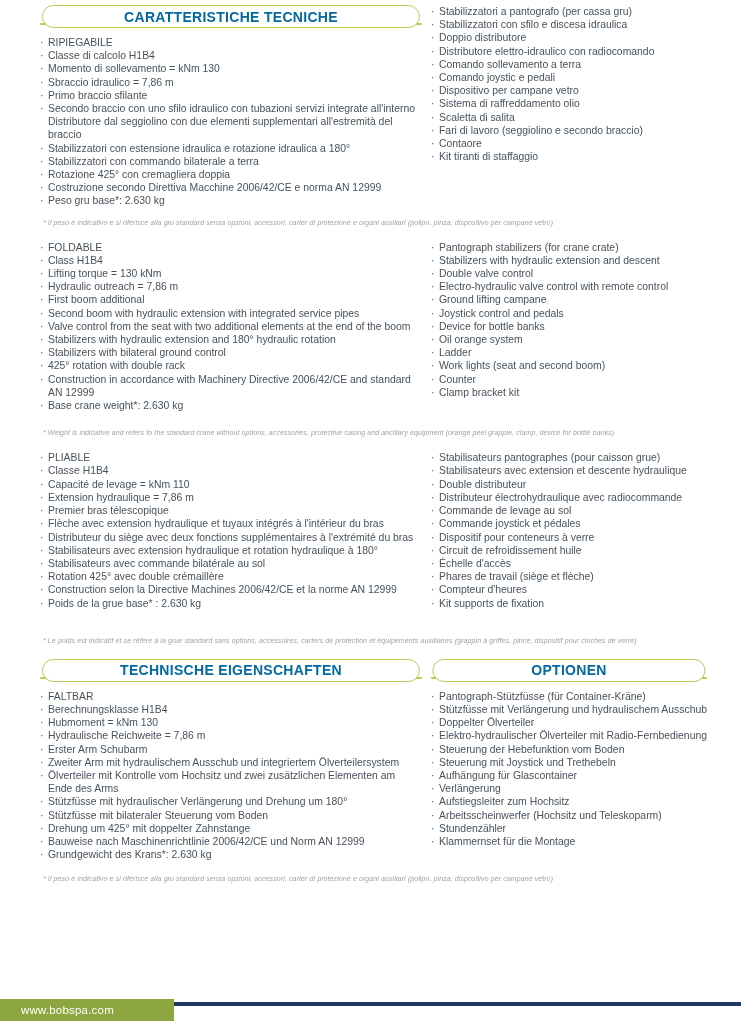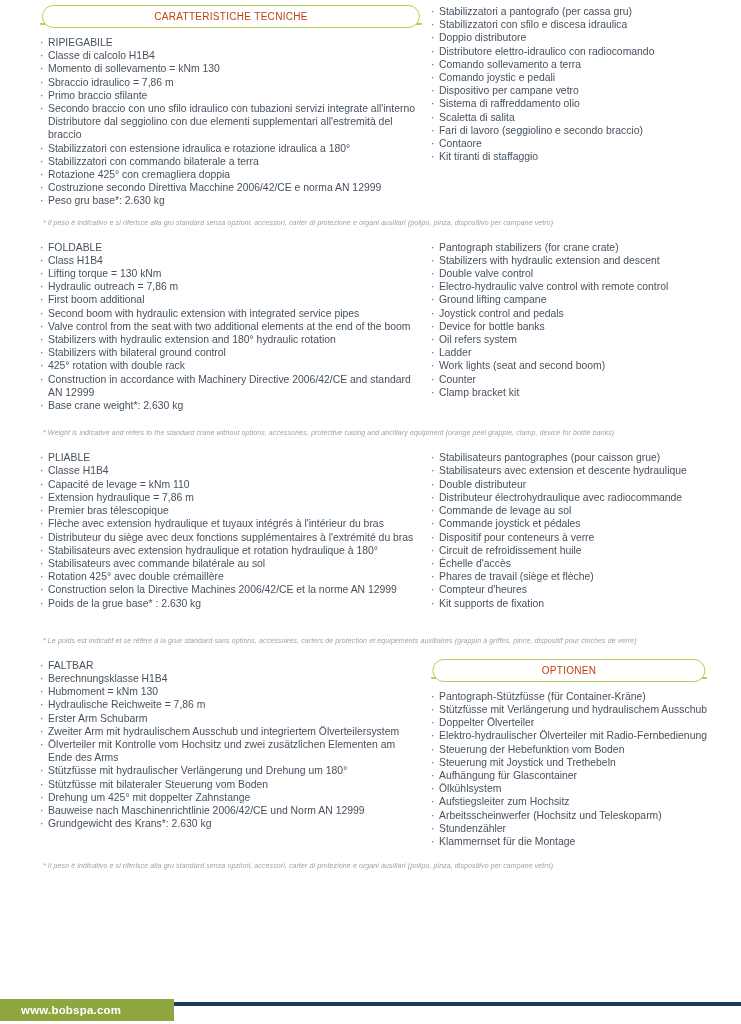--- a/index.html
+++ b/index.html
@@ -18,21 +18,21 @@
   .header-line {
     position:absolute; left:0; right:0; bottom:3px; height:2px;
     background:#b7cb55; border-radius:2px;
   }
   .pill {
     position:absolute; top:0; bottom:0; left:50%; transform:translateX(-50%);
     width:99%; background:#ffffff; border:1.6px solid #b7cb55; border-radius:13px;
     display:flex; align-items:center; justify-content:center; z-index:1;
   }
   .pill span {
-    font-weight:normal; font-size:10px; letter-spacing:0.3px; color:#c2410c;
+    font-weight:bold; font-size:14px; letter-spacing:0.3px; color:#0369a1;
   }
 
   ul.items { list-style:none; }
   ul.items li {
     display:flex; font-size:10.4px; line-height:13.2px; color:#46525e;
   }
   ul.items li .b { flex:0 0 8px; width:8px; }
   ul.items li .t { flex:1 1 auto; }
   .col-right ul.items li { white-space:nowrap; overflow:visible; }
   .col-right ul.items li .t { flex:0 0 auto; }
@@ -43,21 +43,21 @@
   }
   .fn-en { margin-top:17px; }
   .fn-fr { margin-top:27px; }
   .fn-de { margin-top:14px; }
 
   .footer { position:absolute; left:0; bottom:3px; width:741px; height:22px; }
   .footer-bar {
     position:absolute; left:0; top:0; width:174px; height:22px;
     background:#8ea63f; display:flex; align-items:center; padding-left:21px;
   }
-  .footer-bar span { color:#ffffff; font-weight:bold; font-size:11.5px; letter-spacing:0.2px; }
+  .footer-bar span { color:#ffffff; font-weight:normal; font-size:11.5px; letter-spacing:0.2px; }
   .footer-line {
     position:absolute; left:174px; right:0; top:3px; height:4px; background:#1d3a60;
   }
 </style>
 </head>
 <body>
 
 <div class="content">
 
   <section class="lang-section">
@@ -255,21 +255,21 @@
             <li>
               <span class="b">·</span>
               <span class="t">Joystick control and pedals</span>
             </li>
             <li>
               <span class="b">·</span>
               <span class="t">Device for bottle banks</span>
             </li>
             <li>
               <span class="b">·</span>
-              <span class="t">Oil refers system</span>
+              <span class="t">Oil orange system</span>
             </li>
             <li>
               <span class="b">·</span>
               <span class="t">Ladder</span>
             </li>
             <li>
               <span class="b">·</span>
               <span class="t">Work lights (seat and second boom)</span>
             </li>
             <li>
@@ -392,20 +392,26 @@
             </li>
           </ul>
       </div>
     </div>
     <p class="footnote fn-fr">* Le poids est indicatif et se réfère à la grue standard sans options, accessoires, carters de protection et équipements auxiliaires (grappin à griffes, pince, dispositif pour cloches de verre)</p>
   </section>
 
   <section class="lang-section">
     <div class="cols">
       <div class="col col-left">
+        <div class="col-header">
+          <div class="header-line"></div>
+          <div class="pill">
+            <span>TECHNISCHE EIGENSCHAFTEN</span>
+          </div>
+        </div>
         <ul class="items">
             <li>
               <span class="b">·</span>
               <span class="t">FALTBAR</span>
             </li>
             <li>
               <span class="b">·</span>
               <span class="t">Berechnungsklasse H1B4</span>
             </li>
             <li>
@@ -481,21 +487,21 @@
             <li>
               <span class="b">·</span>
               <span class="t">Steuerung mit Joystick und Trethebeln</span>
             </li>
             <li>
               <span class="b">·</span>
               <span class="t">Aufhängung für Glascontainer</span>
             </li>
             <li>
               <span class="b">·</span>
-              <span class="t">Ölkühlsystem</span>
+              <span class="t">Verlängerung</span>
             </li>
             <li>
               <span class="b">·</span>
               <span class="t">Aufstiegsleiter zum Hochsitz</span>
             </li>
             <li>
               <span class="b">·</span>
               <span class="t">Arbeitsscheinwerfer (Hochsitz und Teleskoparm)</span>
             </li>
             <li>

